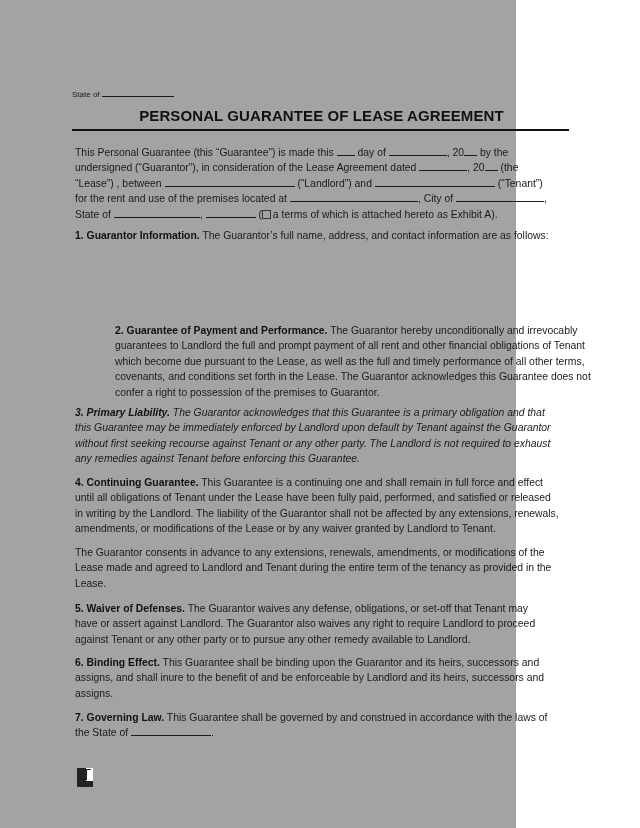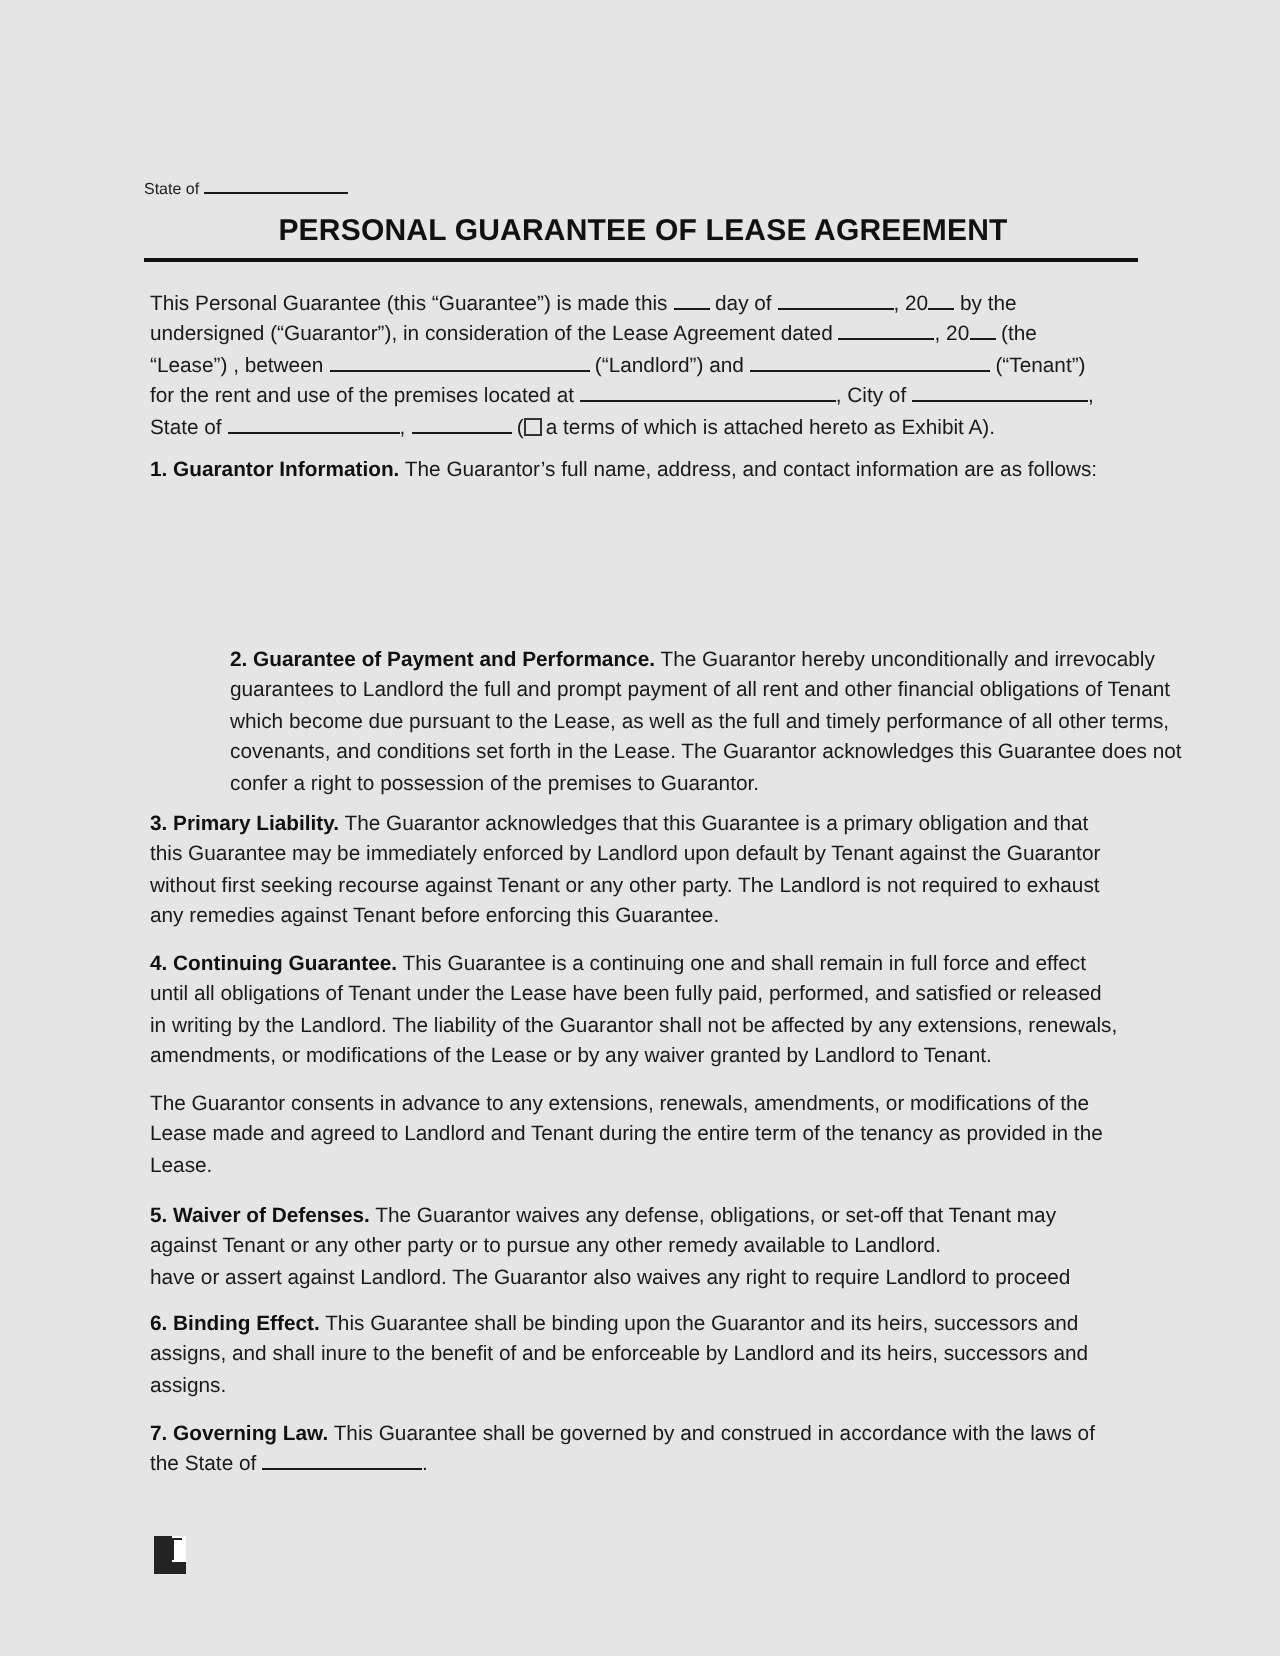--- a/index.html
+++ b/index.html
@@ -11,22 +11,22 @@
       width: 640px;
       height: 828px;
       position: relative;
       overflow: hidden;
       font-family: "Liberation Sans", sans-serif;
       color: #1a1a1a;
     }
     .page {
       position: absolute;
       left: 0; top: 0;
-      width: 640px; height: 828px;
-      background: #e5e5e5;
+      width: 516px; height: 828px;
+      background: #a3a3a3;
     }
     .state-of-top {
       position: absolute;
       left: 72px;
       top: 87px;
       font-size: 8px;
       line-height: 10px;
     }
     .blank {
       display: inline-block;
@@ -148,21 +148,21 @@
     <span class="line">
       <b>2. Guarantee of Payment and Performance.</b>
       <span>The Guarantor hereby unconditionally and irrevocably</span>
     </span>
     <span class="line">guarantees to Landlord the full and prompt payment of all rent and other financial obligations of Tenant</span>
     <span class="line">which become due pursuant to the Lease, as well as the full and timely performance of all other terms,</span>
     <span class="line">covenants, and conditions set forth in the Lease. The Guarantor acknowledges this Guarantee does not</span>
     <span class="line">confer a right to possession of the premises to Guarantor.</span>
   </div>
 
-  <div class="body-text" style="top:405px;">
+  <div class="body-text" style="top:405px;font-style:italic;">
     <span class="line">
       <b>3. Primary Liability.</b>
       <span>The Guarantor acknowledges that this Guarantee is a primary obligation and that</span>
     </span>
     <span class="line">this Guarantee may be immediately enforced by Landlord upon default by Tenant against the Guarantor</span>
     <span class="line">without first seeking recourse against Tenant or any other party. The Landlord is not required to exhaust</span>
     <span class="line">any remedies against Tenant before enforcing this Guarantee.</span>
   </div>
 
   <div class="body-text" style="top:475px;">
@@ -179,22 +179,22 @@
     <span class="line">The Guarantor consents in advance to any extensions, renewals, amendments, or modifications of the</span>
     <span class="line">Lease made and agreed to Landlord and Tenant during the entire term of the tenancy as provided in the</span>
     <span class="line">Lease.</span>
   </div>
 
   <div class="body-text" style="top:601px;">
     <span class="line">
       <b>5. Waiver of Defenses.</b>
       <span>The Guarantor waives any defense, obligations, or set-off that Tenant may</span>
     </span>
+    <span class="line">have or assert against Landlord. The Guarantor also waives any right to require Landlord to proceed</span>
     <span class="line">against Tenant or any other party or to pursue any other remedy available to Landlord.</span>
-    <span class="line">have or assert against Landlord. The Guarantor also waives any right to require Landlord to proceed</span>
   </div>
 
   <div class="body-text" style="top:655px;">
     <span class="line">
       <b>6. Binding Effect.</b>
       <span>This Guarantee shall be binding upon the Guarantor and its heirs, successors and</span>
     </span>
     <span class="line">assigns, and shall inure to the benefit of and be enforceable by Landlord and its heirs, successors and</span>
     <span class="line">assigns.</span>
   </div>

